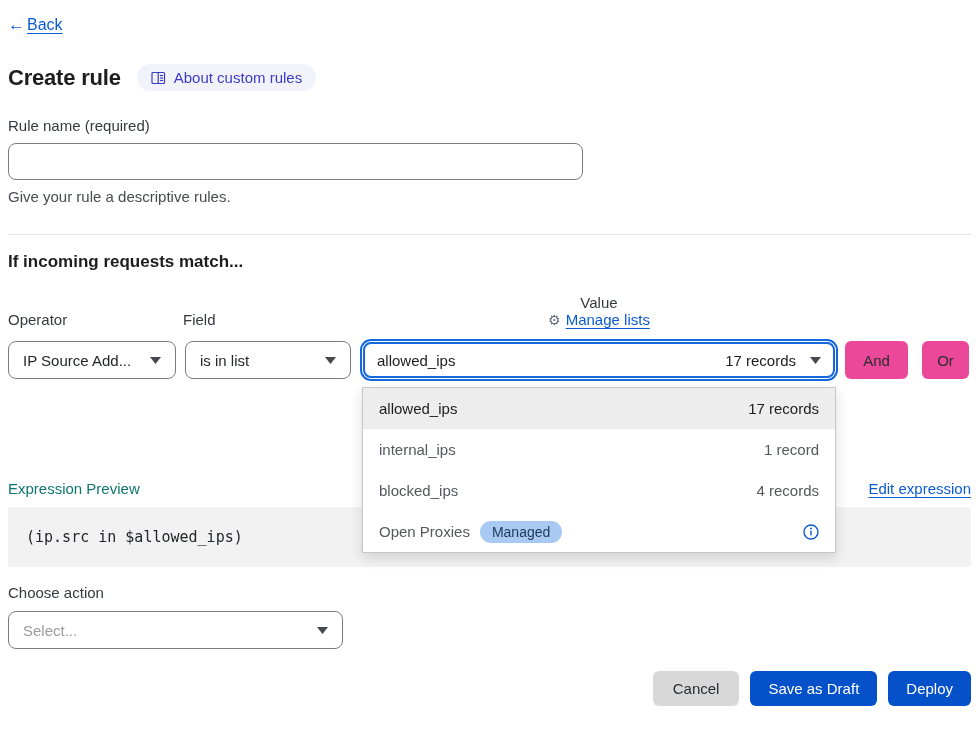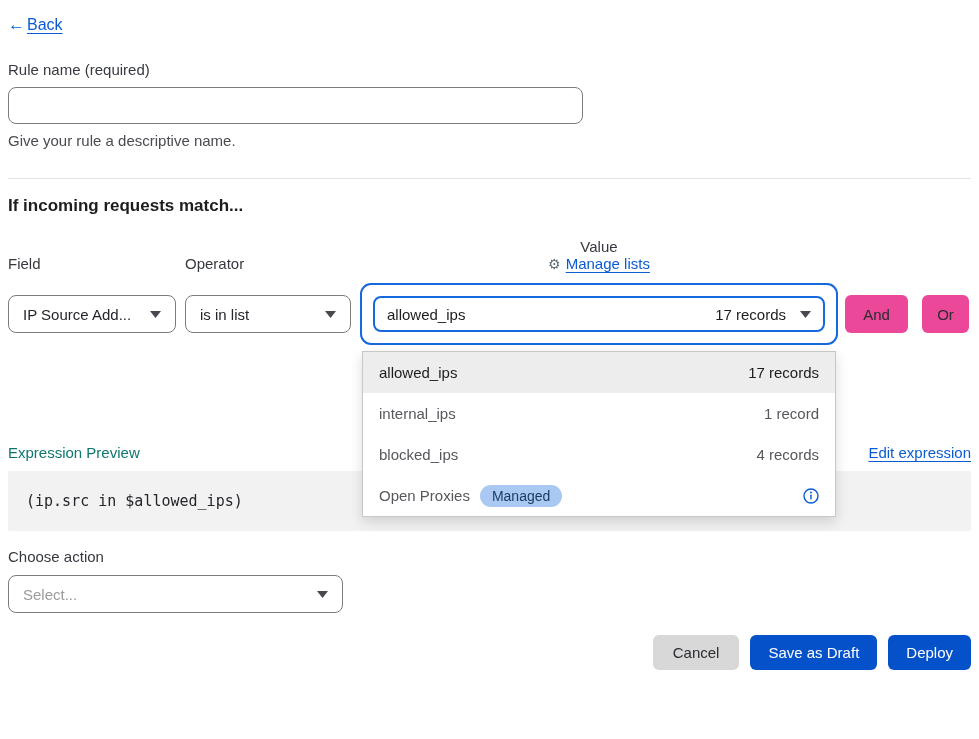--- a/index.html
+++ b/index.html
@@ -69,21 +69,21 @@
   }
   .select-field { width: 168px; margin-right: 9px; }
   .select-operator { width: 166px; margin-right: 9px; }
 
   .chevron-icon { display: inline-flex; flex: none; margin-left: 10px; }
 
   
   .value-wrap {
     position: relative;
     width: 478px; margin-right: 7px;
-    border: 2px solid #1668dd; border-radius: 11px; padding: 11px;
+    border: 2px solid #1668dd; border-radius: 11px; padding: 1px;
     background: #fff;
   }
   .value-select {
     height: 36px; border: 2px solid #1668dd; border-radius: 8px;
     display: flex; align-items: center; padding: 0 12px;
     font-size: 15px; color: #1d1d1f; cursor: pointer; background: #fff;
   }
   .value-name { flex: 1 1 auto; }
   .value-records { color: #1d1d1f; margin-right: 4px; }
 
@@ -151,32 +151,49 @@
 
 <div class="container">
 
   <div class="back-row">
     <a class="back-link">
       <span class="back-arrow">←</span>
         <span class="back-text">Back</span>
     </a>
   </div>
 
+  <div class="title-row">
+    <h1 class="page-title">Create rule</h1>
+    <span class="about-badge">
+      <span class="book-icon">
+        <svg width="15" height="14" viewBox="0 0 15 14">
+            <g fill="none" stroke="#3c3cc3" stroke-width="1.2">
+              <rect x="1" y="1.5" width="12.5" height="11" rx="1"></rect>
+              <line x1="7.2" y1="1.5" x2="7.2" y2="12.5"></line>
+              <line x1="9" y1="4.5" x2="12" y2="4.5"></line>
+              <line x1="9" y1="7" x2="12" y2="7"></line>
+              <line x1="9" y1="9.5" x2="12" y2="9.5"></line>
+            </g>
+          </svg>
+      </span>
+      <span>About custom rules</span>
+    </span>
+  </div>
 
   <div class="field-label rule-name-label">Rule name (required)</div>
   <input class="rule-name-input" type="text" value="" style="">
-  <div class="helper-text">Give your rule a descriptive name.</div>
+  <div class="helper-text">Give your rule a descriptive rules.</div>
 
   <hr class="divider">
 
   <div class="section-heading">If incoming requests match...</div>
 
   <div class="labels-row">
+    <div class="field-label label-operator">Operator</div>
     <div class="field-label label-field">Field</div>
-    <div class="field-label label-operator">Operator</div>
     <div class="label-value">
       <span class="field-label">Value</span>
       <a class="manage-lists">
         <span class="gear-icon">⚙</span>
         <span class="link-text">Manage lists</span>
       </a>
     </div>
   </div>
 
   <div class="controls-row">

